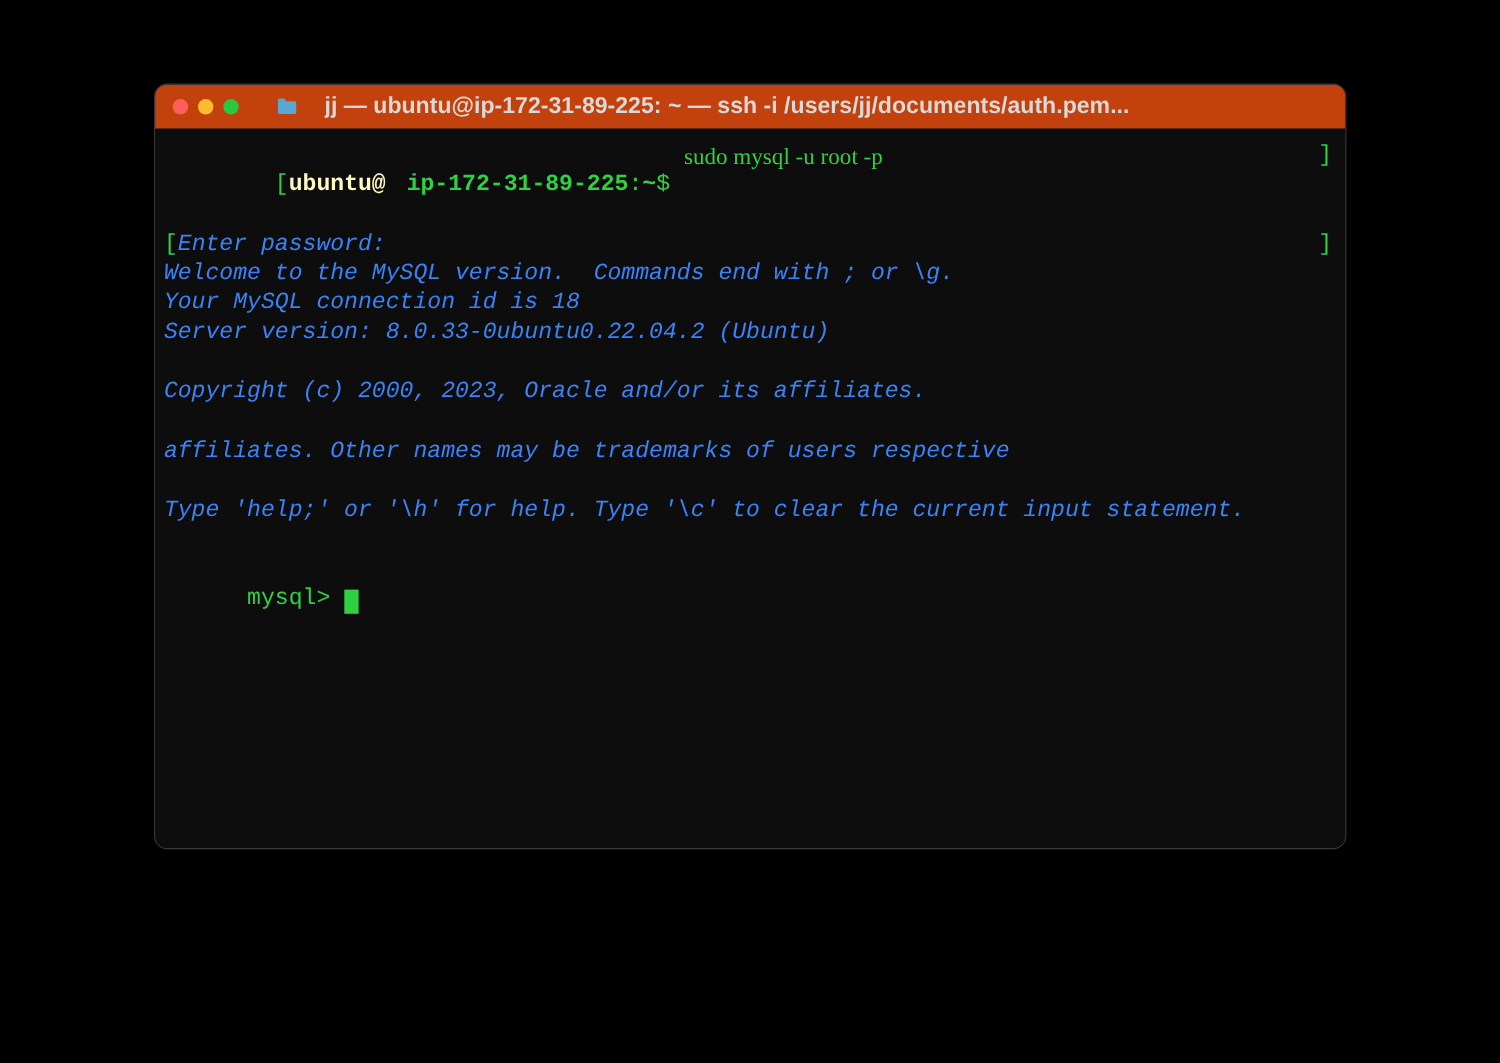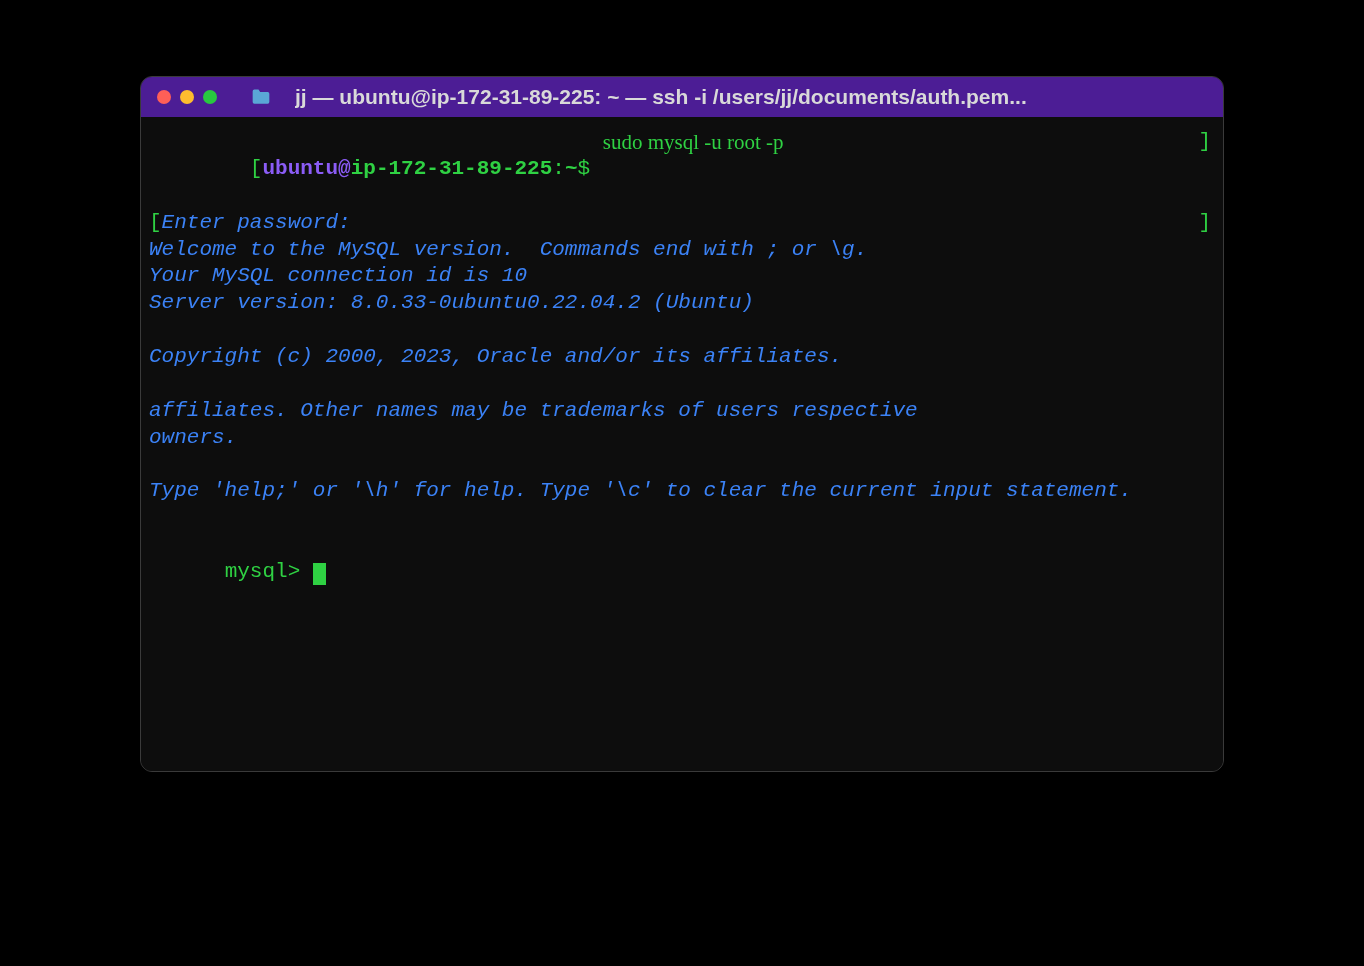--- a/index.html
+++ b/index.html
@@ -15,21 +15,21 @@
     .terminal-window {
       width: 1084px;
       margin-top: 76px;
       background: #1a1a1a;
       border-radius: 12px;
       overflow: hidden;
       box-shadow: 0 20px 60px rgba(0,0,0,0.6);
       border: 1px solid #3a3a3a;
     }
     .titlebar {
-      background: #4c1d95;
+      background: #c2410c;
       height: 40px;
       display: flex;
       align-items: center;
       padding: 0 16px;
       gap: 24px;
     }
     .traffic-lights {
       display: flex;
       gap: 9px;
       align-items: center;
@@ -64,22 +64,22 @@
       min-height: 654px;
       font-size: 21px;
       line-height: 1.28;
     }
     .line {
       white-space: pre-wrap;
       color: #2fd143;
       font-weight: 500;
     }
     .bracket { color: #2fd143; }
-    .prompt-user { color: #8b5cf6; font-weight: 700; }
-    .prompt-host { color: #2fd143; font-weight: 700; }
+    .prompt-user { color: #fef9c3; font-weight: 700; }
+    .prompt-host { color: #2fd143; font-weight: 700; margin-left: 19px; }
     .prompt-path { color: #2fd143; font-weight: 700; }
     .prompt-dollar { color: #2fd143; }
     .command { color: #2fd143; font-family: Liberation Serif, serif; }
     .cursor-block {
       display: inline-block;
       width: 13px;
       height: 22px;
       background: #2fd143;
       vertical-align: text-bottom;
       margin-bottom: -2px;
@@ -118,27 +118,26 @@
       <span class="command">sudo mysql -u root -p</span>
       <span class="rb">]</span>
     </div>
 
     <div class="line prompt-row">
       <span class="left"><span class="bracket">[</span></span>
       <span class="output" style="flex:1">Enter password:</span>
       <span class="rb">]</span>
     </div>
     <div class="line output">Welcome to the MySQL version.  Commands end with ; or \g.</div>
-    <div class="line output">Your MySQL connection id is 10</div>
+    <div class="line output">Your MySQL connection id is 18</div>
     <div class="line output">Server version: 8.0.33-0ubuntu0.22.04.2 (Ubuntu)</div>
     <div class="line output">&nbsp;</div>
     <div class="line output">Copyright (c) 2000, 2023, Oracle and/or its affiliates.</div>
     <div class="line output">&nbsp;</div>
     <div class="line output">affiliates. Other names may be trademarks of users respective</div>
-    <div class="line output">owners.</div>
     <div class="line output">&nbsp;</div>
     <div class="line output">Type 'help;' or '\h' for help. Type '\c' to clear the current input statement.</div>
     <div class="line output">&nbsp;</div>
 
     <div class="line">
       <span>mysql&gt; </span><span class="cursor-block"></span>
     </div>
   </div>
 </div>
 

